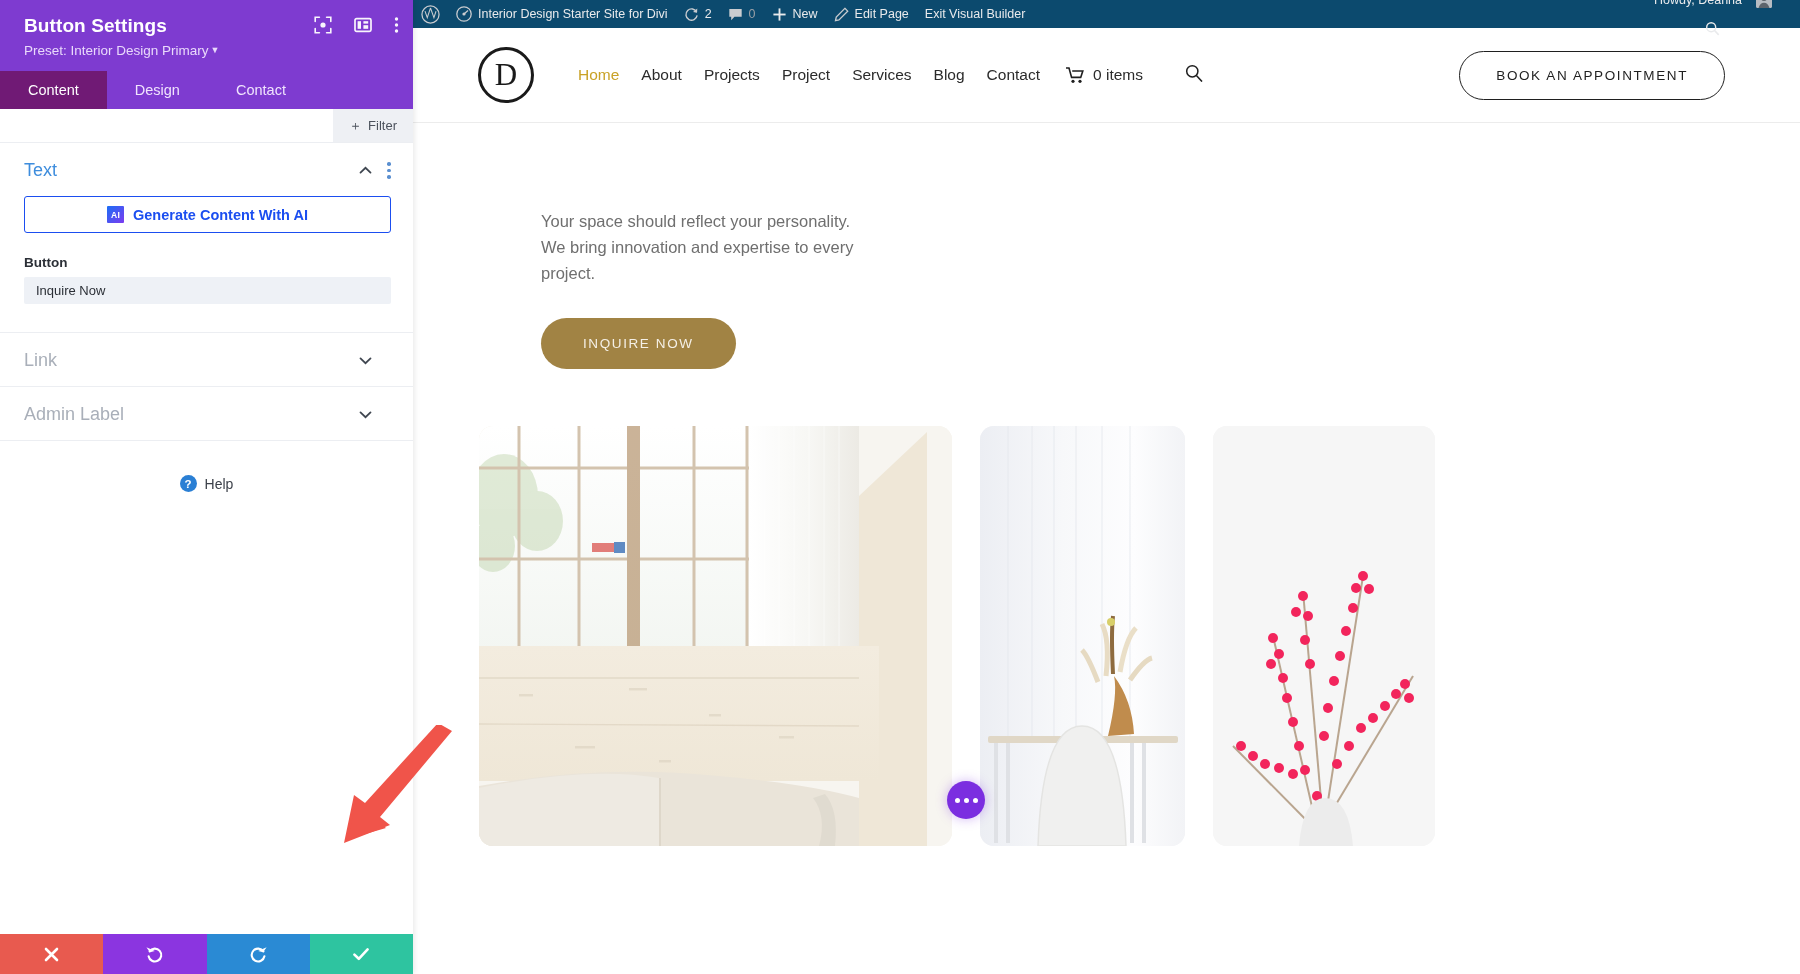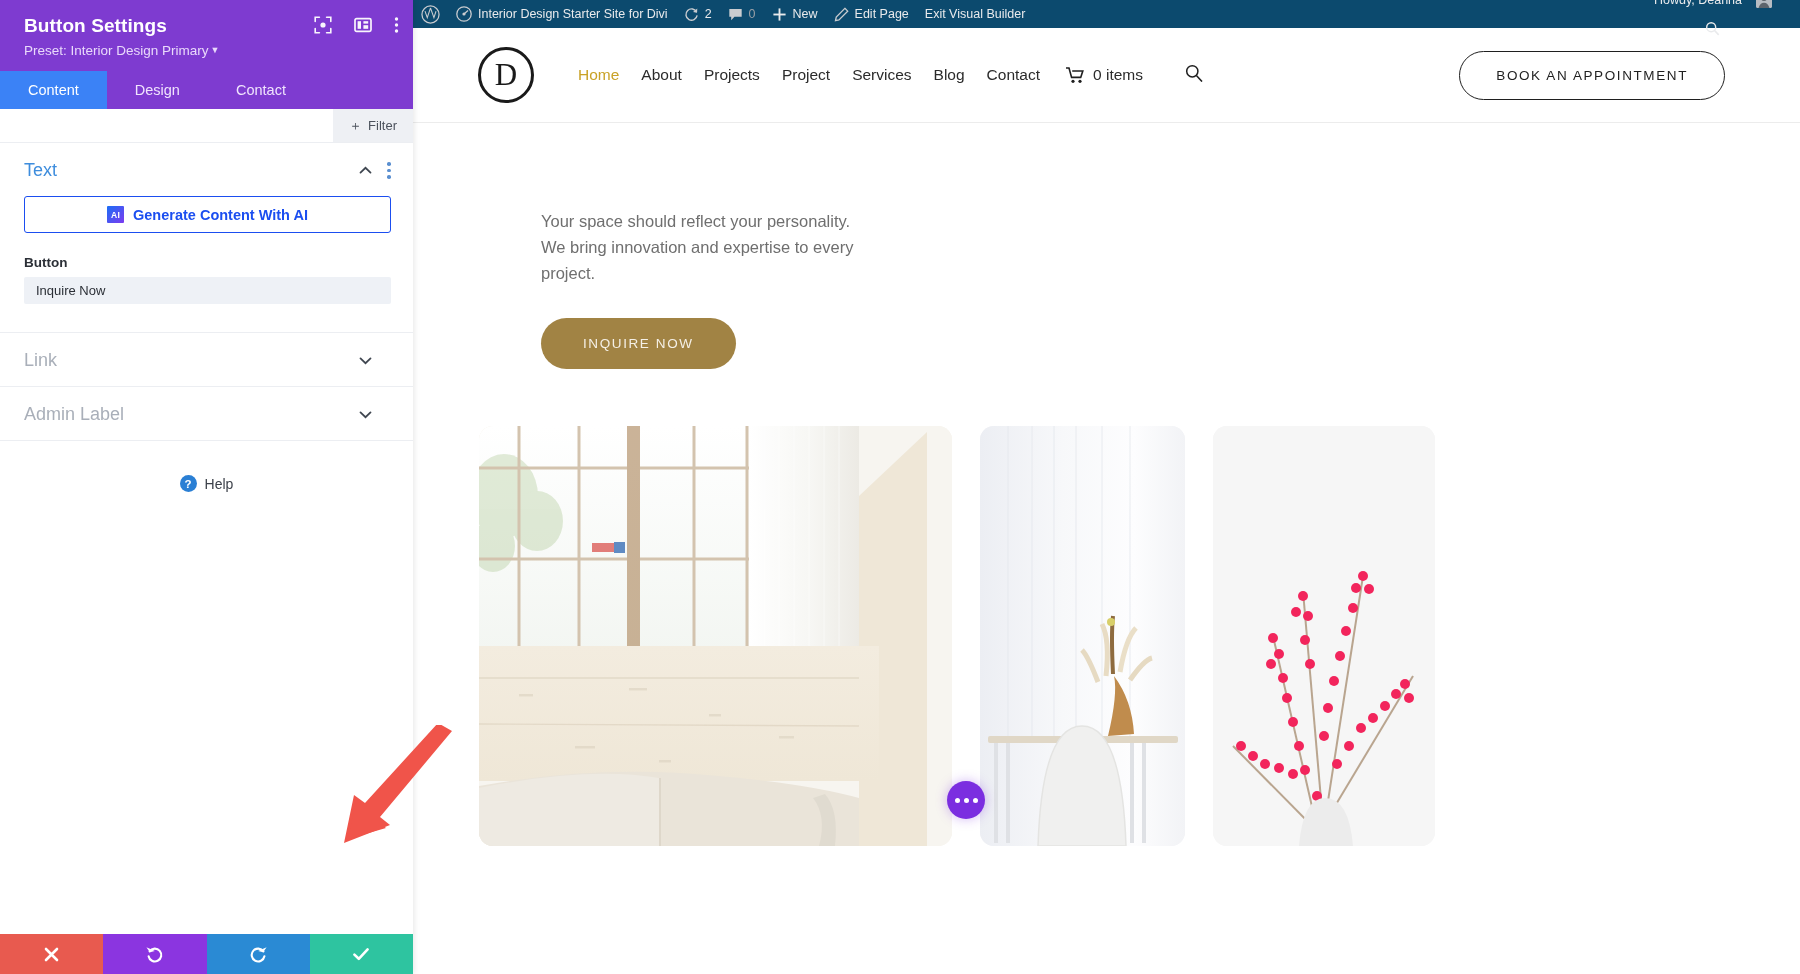--- a/index.html
+++ b/index.html
@@ -43,21 +43,21 @@
 
   .panel-tabs {
     display: flex; background: #7e3bd0; height: 38px;
   }
   .panel-tab {
     flex: 0 0 auto; padding: 0 28px;
     display: flex; align-items: center; justify-content: center;
     color: #f0e4fd; font-size: 14.5px; cursor: pointer;
     height: 38px;
   }
-  .panel-tab.active { background: #3b82f6; color: #ffffff; }
+  .panel-tab.active { background: #701a75; color: #ffffff; }
 
   .panel-search {
     height: 34px; display: flex; align-items: stretch;
     border-bottom: 1px solid #eceef2; background: #fff;
   }
   .panel-search input {
     flex: 1; border: none; outline: none;
     padding: 0 0 0 16px; font-size: 13.5px; color: #3a3f48;
     font-family: Liberation Mono, monospace; background: transparent; margin-top: 38px;
   }

